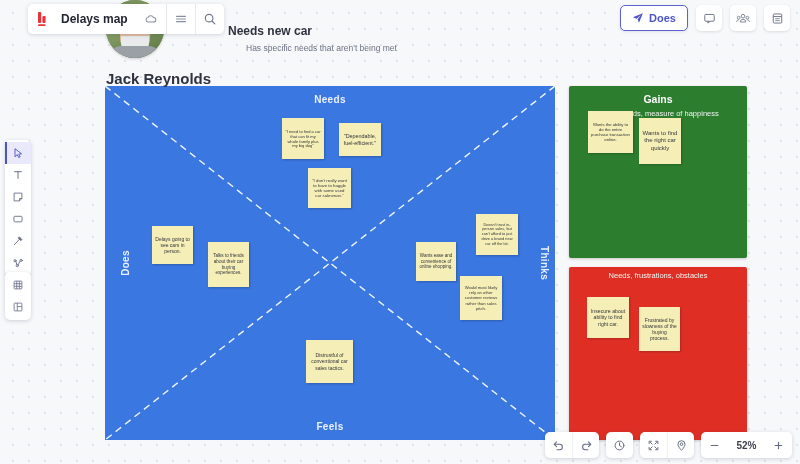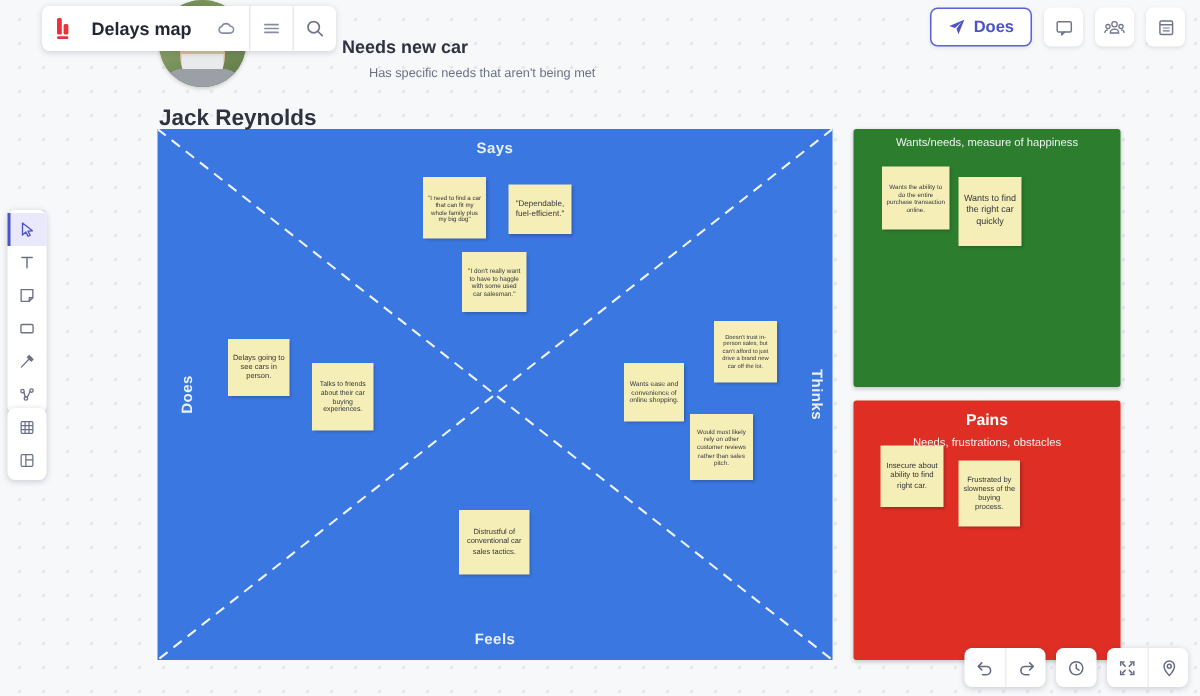--- a/index.html
+++ b/index.html
@@ -299,50 +299,50 @@
   <div id="needs-title">Needs new car</div>
   <div id="needs-sub">Has specific needs that aren't being met</div>
 </div>
 
 <div id="empathy-map">
   <svg class="diag" viewBox="0 0 450 354" preserveAspectRatio="none">
     <line x1="0" y1="0" x2="450" y2="354" stroke="#ffffff" stroke-width="1.4" stroke-dasharray="7 5" opacity="0.92"></line>
     <line x1="450" y1="0" x2="0" y2="354" stroke="#ffffff" stroke-width="1.4" stroke-dasharray="7 5" opacity="0.92"></line>
   </svg>
 
-  <div class="quad-label" id="label-says">Says</div>
+  <div class="quad-label" id="label-says">Needs</div>
   <div class="quad-label" id="label-feels">Feels</div>
   <div class="quad-label" id="label-does">Does</div>
   <div class="quad-label" id="label-thinks">Thinks</div>
 
   <div class="note" style="left:177px; top:32px; width:42px; height:41px; font-size:4.1px;">"I need to find a car that can fit my whole family plus my big dog"</div>
   <div class="note" style="left:234px; top:37px; width:42px; height:33px; font-size:5.4px;">"Dependable, fuel-efficient."</div>
   <div class="note" style="left:203px; top:82px; width:43px; height:40px; font-size:4.3px;">"I don't really want to have to haggle with some used car salesman."</div>
 
   <div class="note" style="left:47px; top:140px; width:41px; height:38px; font-size:5px;">Delays going to see cars in person.</div>
   <div class="note" style="left:103px; top:156px; width:41px; height:45px; font-size:4.6px;">Talks to friends about their car buying experiences.</div>
 
   <div class="note" style="left:371px; top:128px; width:42px; height:41px; font-size:3.9px;">Doesn't trust in-person sales, but can't afford to just drive a brand new car off the lot.</div>
   <div class="note" style="left:311px; top:156px; width:40px; height:39px; font-size:4.5px;">Wants ease and convenience of online shopping.</div>
   <div class="note" style="left:355px; top:190px; width:42px; height:44px; font-size:4.2px;">Would most likely rely on other customer reviews rather than sales pitch.</div>
 
   <div class="note" style="left:201px; top:254px; width:47px; height:43px; font-size:5px;">Distrustful of conventional car sales tactics.</div>
 </div>
 
 <div class="side-panel" id="gains-panel">
   <div class="panel-body">
+    <div class="panel-title">Gains</div>
     <div class="panel-sub">Wants/needs, measure of happiness</div>
     <div class="note" style="left:19px; top:25px; width:45px; height:42px; font-size:4.2px;">Wants the ability to do the entire purchase transaction online.</div>
     <div class="note" style="left:70px; top:32px; width:42px; height:46px; font-size:6px;">Wants to find the right car quickly</div>
   </div>
 </div>
 
 <div class="side-panel" id="pains-panel">
   <div class="panel-body">
-    <div class="panel-title">Pains</div>
     <div class="panel-sub">Needs, frustrations, obstacles</div>
     <div class="note" style="left:18px; top:30px; width:42px; height:41px; font-size:5.2px;">Insecure about ability to find right car.</div>
     <div class="note" style="left:70px; top:40px; width:41px; height:44px; font-size:5px;">Frustrated by slowness of the buying process.</div>
   </div>
 </div>
 
 <div id="tool-rail-top">
   <div class="tool active">
     <svg width="12" height="12" viewBox="0 0 16 16" fill="none" stroke="#4b53c6" stroke-width="1.2" stroke-linejoin="round">
         <path d="M4 2.3 4 13 6.9 10.2 8.9 14 10.8 13.2 8.9 9.5 12.8 9.1z"></path>
@@ -425,13 +425,26 @@
           <path d="M6.4 6.4 4.2 4.2M9.6 6.4l2.2-2.2M6.4 9.6l-2.2 2.2M9.6 9.6l2.2 2.2"></path>
         </svg>
     </div>
     <div class="btm-btn">
       <svg width="13" height="13" viewBox="0 0 16 16" fill="none" stroke="#646b80" stroke-width="1.2">
           <path d="M8 14s4.3-4.4 4.3-7.6A4.3 4.3 0 0 0 3.7 6.4C3.7 9.6 8 14 8 14z"></path>
           <circle cx="8" cy="6.4" r="1.6"></circle>
         </svg>
     </div>
   </div>
+  <div class="btm-group">
+    <div class="btm-btn">
+      <svg width="13" height="13" viewBox="0 0 16 16" stroke="#646b80" stroke-width="1.4" stroke-linecap="round">
+          <path d="M4 8h8"></path>
+        </svg>
+    </div>
+    <div id="zoom-level">52%</div>
+    <div class="btm-btn">
+      <svg width="13" height="13" viewBox="0 0 16 16" stroke="#646b80" stroke-width="1.4" stroke-linecap="round">
+          <path d="M4 8h8M8 4v8"></path>
+        </svg>
+    </div>
+  </div>
 </div>
 
 </body></html>

